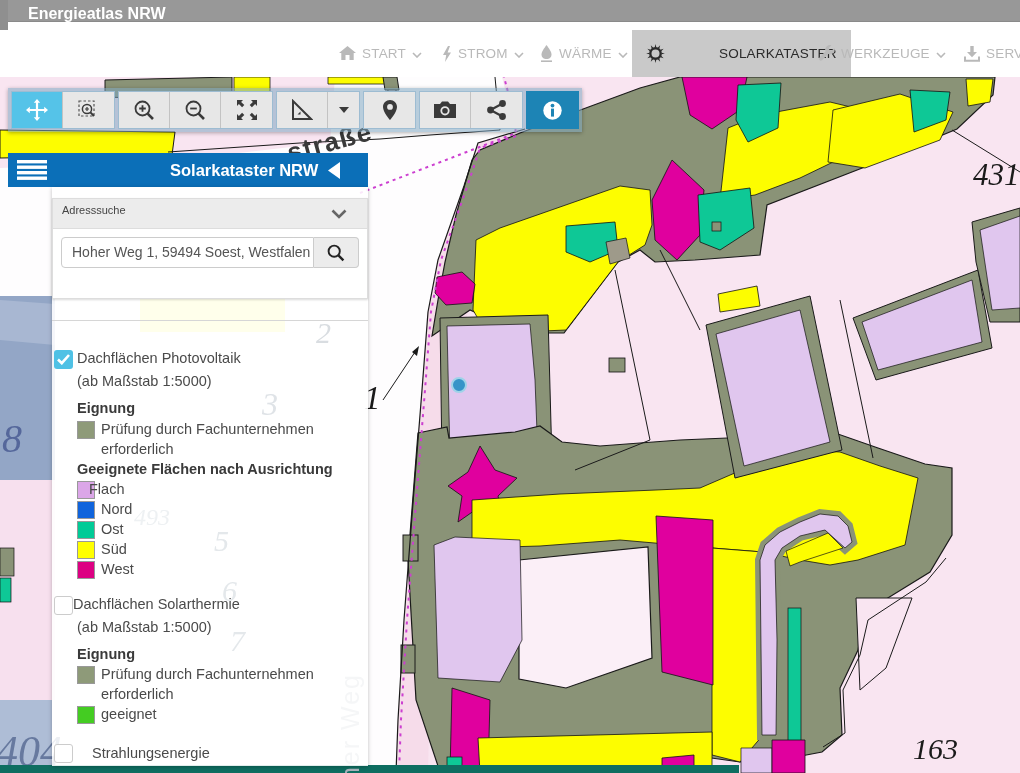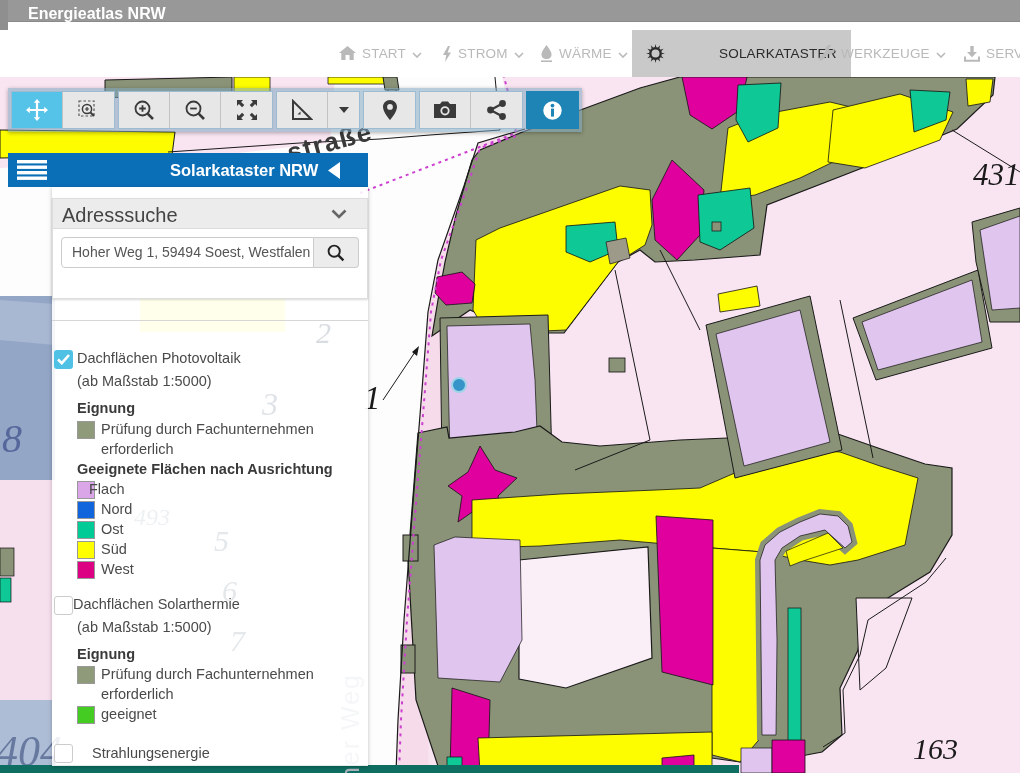--- a/index.html
+++ b/index.html
@@ -25,21 +25,21 @@
 .tbtn.blue { background:#55c3e8; }
 .tbtn.info { background:#1d84b5; }
 .tbtn.narrow { width:31px; }
 
 #panel { position:absolute; left:8px; top:153px; width:360px; height:613px; }
 #phead { position:absolute; left:0; top:0; width:360px; height:34px; background:#0b6fb8;padding-left:44px; }
 #phead .ptitle { position:absolute; left:162px; top:8px; color:#fff; font-weight:bold; font-size:16.5px; }
 #pbody { box-shadow:0 1px 4px rgba(0,0,0,0.25); position:absolute; left:44px; top:34px; width:316px; height:579px; background:rgba(255,255,255,0.88); }
 .acc { position:absolute; left:0px; top:11px; width:316px; background:#fff; border:1px solid #ddd; box-shadow:0 1px 2px rgba(0,0,0,0.15); }
 .acchead { height:30px; background:#ececec; border-bottom:1px solid #ddd; position:relative; }
-.acchead .t { position:absolute; left:9px; top:5px; font-size:20px; color:#444; }
+.acchead .t { position:absolute; left:9px; top:5px; font-size:11px; color:#444; }
 .accbody { height:69px; position:relative; background:#fff; }
 .srow { position:absolute; left:8px; top:8px; display:flex;border-radius:11px; }
 .sinput { width:253px; height:31px; border:1px solid #ccc; border-radius:4px 0 0 4px; background:#fff; color:#555; font-size:14px; padding-left:10px; line-height:29px; }
 .sbtn { width:45px; height:31px; border:1px solid #ccc; border-left:none; border-radius:0 4px 4px 0; background:#ececec; display:flex; align-items:center; justify-content:center; }
 .hr { position:absolute; left:0; width:316px; border-top:1px solid #d6d6d6; }
 .cb { position:absolute; width:19px; height:19px; border-radius:3px; }
 .cb.on { background:#4fc1e5; }
 .cb.off { background:#fff; border:1px solid #ccc; }
 .lbl { position:absolute; font-size:14.5px; color:#4a4a4a; }
 .bold { font-weight:bold; color:#3a3a3a; }

